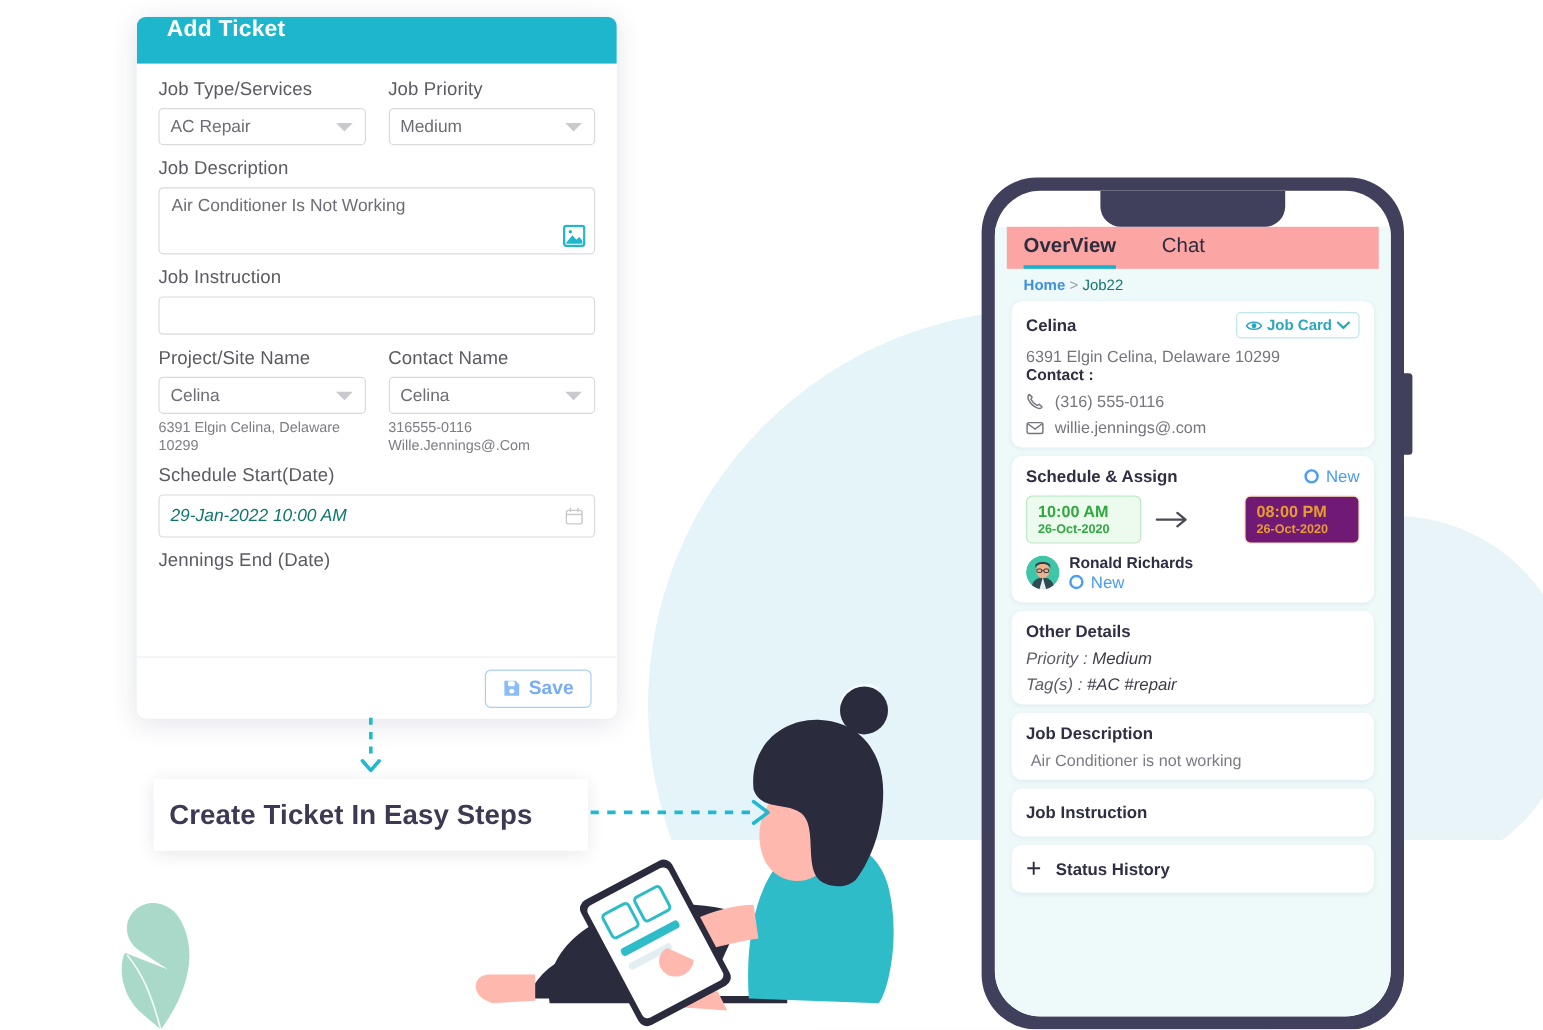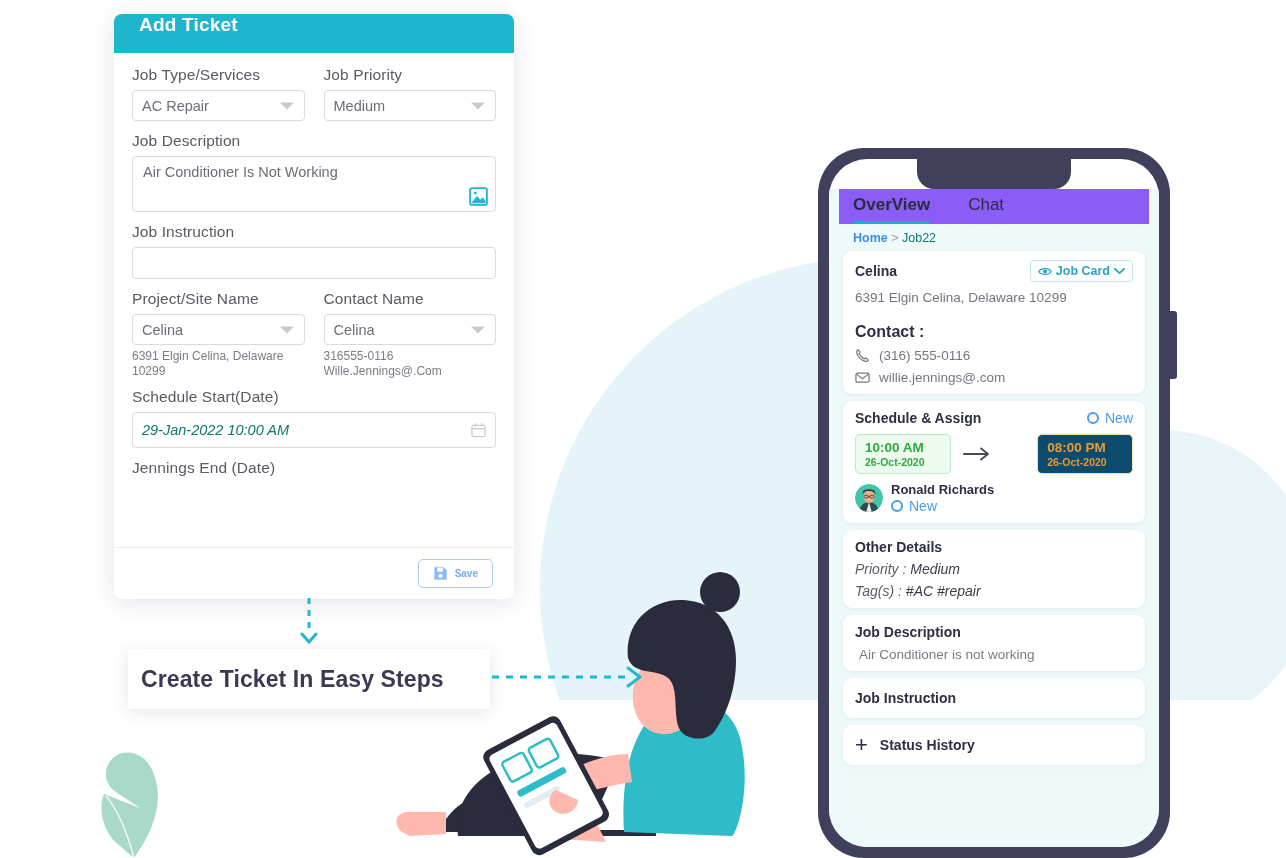--- a/index.html
+++ b/index.html
@@ -79,21 +79,21 @@
   .mt8 { margin-top:9px; } .mt10 { margin-top:11px; }
 
   #form-footer {
     position:absolute; left:0; bottom:0; width:100%; height:52px;
     border-top:1px solid #eceef1; display:flex; align-items:center;
     justify-content:flex-end; padding-right:21px;
   }
   #save-btn {
     display:flex; align-items:center; gap:7px;
     border:1px solid #a8cdfb; border-radius:5px; background:#fff;
-    padding:6px 14px; color:#77adf5; font-size:10px; font-weight:bold;
+    padding:6px 14px; color:#77adf5; font-size:16px; font-weight:bold;
     cursor:pointer;
   }
 
   
   #dash-vert { position:absolute; left:300px; top:598px; width:18px; height:46px; }
   #callout {
     position:absolute; left:128px; top:649px; width:362px; height:60px;
     background:#fff; box-shadow:0 3px 14px rgba(40,50,90,.12);
     display:flex; align-items:center; padding-left:13px;
   }
@@ -120,50 +120,50 @@
   }
   #notch {
     position:absolute; left:50%; transform:translateX(-50%); top:0;
     width:154px; height:30px; background:#403f5c; border-radius:0 0 17px 17px; z-index:5;
   }
   #screen-inner {
     position:absolute; left:0; top:30px; width:330px; height:658px;
     background:#eef9fa; padding:0 10px;
   }
 
-  #tabs { display:flex; gap:38px; padding:6px 14px 0 14px; background:#8b5cf6; }
+  #tabs { display:flex; gap:38px; padding:6px 14px 0 14px; background:#fca5a5; }
   .tab { font-size:17px; color:#2c2c3c; padding-bottom:6px; font-weight:500; }
   .tab.active { border-bottom:3px solid #12b5cc; font-weight:bold; }
   #crumb { padding:7px 14px 6px 14px; font-size:12.5px; }
   #crumb .home { color:#3f8fe0; font-weight:bold; }
   #crumb .sep { color:#9aa0ab; }
   #crumb .cur { color:#0f766e; }
 
   .pcard {
     background:#fff; border-radius:9px; margin:0 4px 7px 4px; padding:9px 12px;
     box-shadow:0 1px 4px rgba(40,50,90,.07);
   }
   .pcard-title { font-size:14px; font-weight:bold; color:#2e2e44; }
   .jc-row { display:flex; align-items:center; justify-content:space-between; }
   #job-card-chip {
     display:flex; align-items:center; gap:4px;
     border:1px solid #bfe5ec; border-radius:4px; padding:3px 7px;
     color:#2aa6bd; font-size:12.5px; font-weight:bold; background:#fff;
   }
   .addr { font-size:13.5px; color:#75757f; margin-top:8px; }
-  .contact-lbl { font-size:16px; font-weight:bold; color:#2e2e44; margin-top:18px; }
+  .contact-lbl { font-size:13px; font-weight:bold; color:#2e2e44; margin-top:0; }
   .cline { display:flex; align-items:center; gap:9px; margin-top:7px; font-size:13.5px; color:#75757f; }
 
   .sa-head { display:flex; align-items:center; justify-content:space-between; }
   .new-pill { display:flex; align-items:center; gap:6px; color:#4a9cf0; font-size:14px; }
   .new-ring { width:12px;height:12px;border:2px solid #4a9cf0;border-radius:50%; }
   .times { display:flex; align-items:center; gap:12px; margin-top:8px; }
   .tbox { border-radius:5px; padding:5px 9px; width:108px; }
   .tbox.start { background:#edfbef; border:1px solid #bfe8c6; }
-  .tbox.end   { background:#0c4a6e; border:1px solid #f7dcb8;margin-left:33px; }
+  .tbox.end   { background:#701a75; border:1px solid #f7dcb8;margin-left:33px; }
   .tbox .t { font-size:13.5px; font-weight:bold; }
   .tbox .d { font-size:10.5px; font-weight:bold; margin-top:1px; }
   .tbox.start .t { color:#2fa83f; } .tbox.start .d { color:#2fa83f; }
   .tbox.end .t { color:#e79b33; }   .tbox.end .d { color:#e79b33; }
   .arrow-mid { color:#4a4a55; }
   .assignee { display:flex; align-items:center; gap:8px; margin-top:8px; }
   .av { width:28px;height:28px;border-radius:50%;overflow:hidden;flex:none; }
   .as-name { font-size:13px; font-weight:bold; color:#2e2e44; }
   .as-status { display:flex; align-items:center; gap:6px; color:#4a9cf0; font-size:14px; margin-top:1px; }
 

